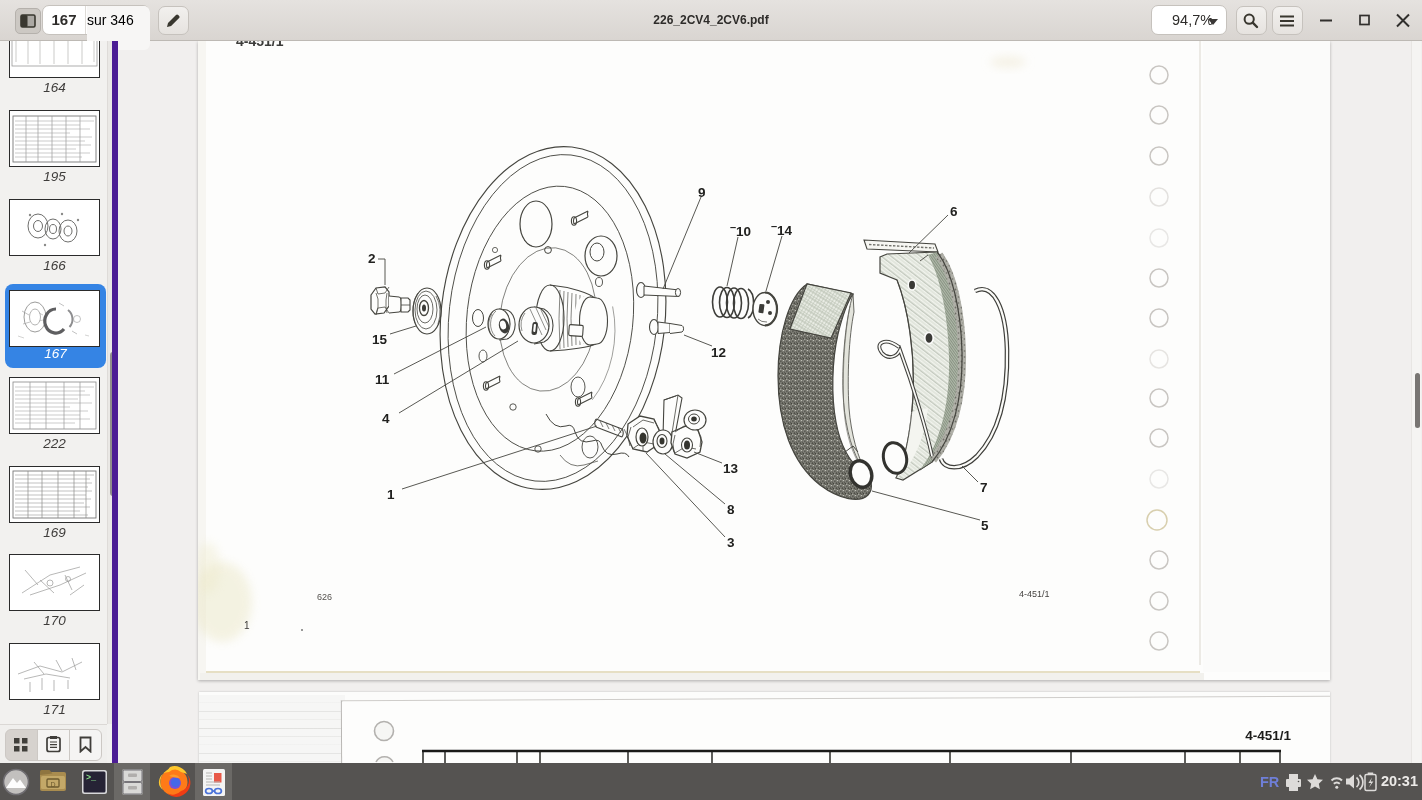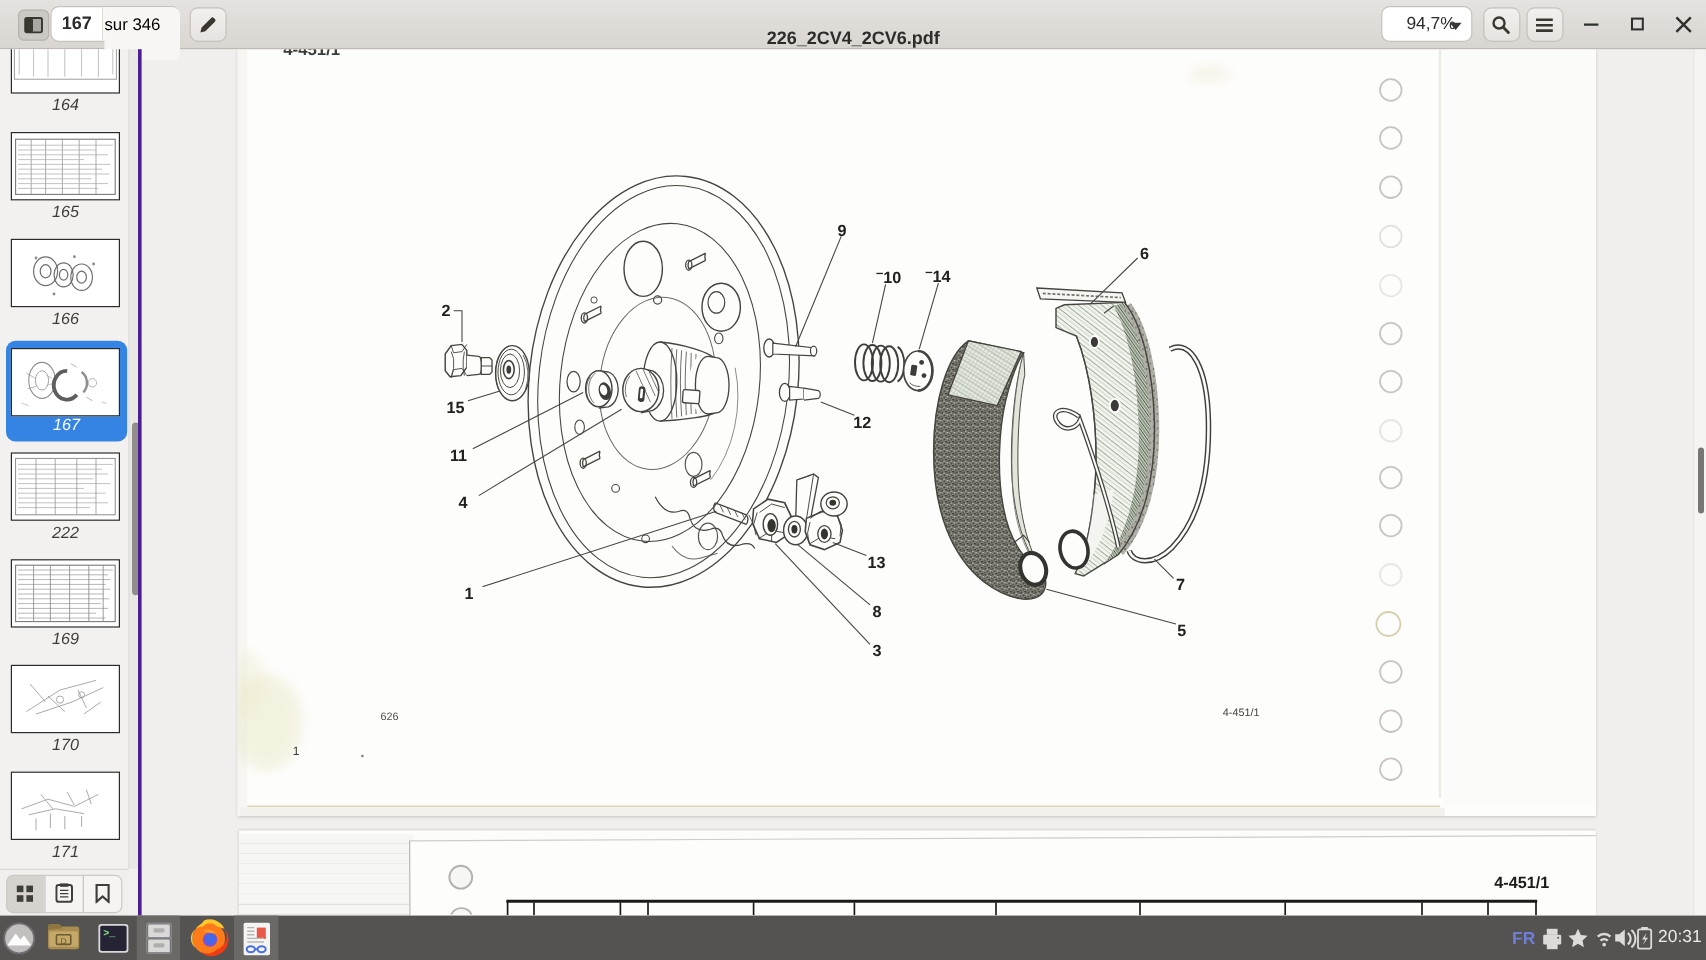--- a/index.html
+++ b/index.html
@@ -2,43 +2,43 @@
 <html><head><meta charset="utf-8"><style>
 *{margin:0;padding:0;box-sizing:border-box}
 html,body{width:1422px;height:800px;overflow:hidden;font-family:"Liberation Sans",sans-serif;background:#f1efee}
 #header{position:absolute;left:0;top:0;width:1422px;height:41px;background:linear-gradient(#e5e2df,#d9d5d1);border-bottom:1px solid #bdb9b4}
 .hbtn{position:absolute;top:6px;height:29px;border:1px solid #c6c2bd;border-radius:7px;background:linear-gradient(#f2f0ee,#e6e3df)}
 #sbtoggle{left:15px;top:8px;width:26px;height:26px;background:#ccc8c3;border-color:#b5b1ac;border-radius:5px}
 #pageentry{position:absolute;left:42px;top:5px;width:108px;height:30px;background:#fff;border:1px solid #c6c2bd;border-radius:7px}
 #pageentry .cur{position:absolute;left:0;top:0;width:43px;height:28px;line-height:28px;text-align:center;font-weight:bold;font-size:15px;color:#2e2c2a;border-right:1px solid #dedbd7}
 #pageentry .tot{position:absolute;left:44px;top:0;width:63px;height:44px;line-height:28px;text-align:left;font-size:14px;color:#000000;background:#f7f6f5;border-radius:0 6px 6px 0}
 #penbtn{left:158px;width:31px}
-#title{position:absolute;left:0;right:0;top:13px;height:41px;text-align:center;line-height:40px;font-weight:bold;font-size:15px;color:#2e2c2a}
+#title{position:absolute;left:0;right:0;top:0;height:41px;text-align:center;line-height:40px;font-weight:bold;font-size:12px;color:#2e2c2a}
 #zoombox{position:absolute;left:1151px;top:5px;width:76px;height:30px;background:#fff;border:1px solid #c6c2bd;border-radius:7px;font-size:14.5px;color:#2e2c2a;line-height:28px;padding-left:20px}
 #zoombox:after{content:"";position:absolute;right:8px;top:13px;border-left:5px solid transparent;border-right:5px solid transparent;border-top:6px solid #3a3836}
 #searchbtn{left:1236px;width:31px}
 #menubtn{left:1272px;width:31px}
-#sidebar{position:absolute;left:0;top:41px;width:118px;height:722px;background:#f2f1ef;border-right:3px solid #4c1d95;overflow:hidden}
+#sidebar{position:absolute;left:0;top:41px;width:118px;height:722px;background:#f2f1ef;border-right:6px solid #4c1d95;overflow:hidden}
 .thumb{position:absolute;left:9px;width:91px;height:57px;background:#fff;border:1px solid #2b2b2b;overflow:hidden}
 .tlabel{position:absolute;width:109px;left:0;text-align:center;font-style:italic;font-size:13.5px;color:#3f3d3b}
 #sel{position:absolute;left:5px;top:243px;width:101px;height:84px;background:#3584e4;border-radius:8px}
 #sel .thumb{left:4px;top:6px}
 #sel .tlabel{color:#fff;width:101px;top:62px}
 #sbscroll{position:absolute;left:107px;top:0;width:11px;height:683px;background:#eae8e5;border-left:1px solid #dedbd8}
 #sbthumb{position:absolute;left:2px;top:311px;width:6px;height:144px;background:#918e8b;border-radius:3px}
 #sbbottom{position:absolute;left:0;top:683px;width:107px;height:40px;background:#f0efed;border-top:1px solid #dbd8d5}
 .sbtn{position:absolute;top:4px;width:33px;height:32px;border:1px solid #ccc8c4;background:#f5f4f3}
 #docarea{position:absolute;left:119px;top:41px;width:1315px;height:722px;background:#f1efee}
 #page1{position:absolute;left:79px;top:0;width:1132px;height:639px;background:#fdfdfc;box-shadow:0 1px 3px rgba(0,0,0,.28)}
 #page2{position:absolute;left:80px;top:651px;width:1131px;height:71px;background:#fcfcfb;box-shadow:0 0 2px rgba(0,0,0,.2);overflow:hidden}
 #vscroll{position:absolute;left:1292px;top:0;width:10px;height:722px;background:#f5f4f2;border-left:1px solid #e8e6e3}
 #vthumb{position:absolute;left:3px;top:332px;width:5px;height:55px;background:#787572;border-radius:3px}
 #taskbar{position:absolute;left:0;top:763px;width:1422px;height:37px;background:#555351}
 .ttile{position:absolute;top:0;height:37px;background:#6b6966}
-#tray{position:absolute;right:4px;top:0;height:37px;color:#eceae8;font-size:14.5px;line-height:37px;font-weight:normal}
+#tray{position:absolute;right:4px;top:0;height:37px;color:#eceae8;font-size:14.5px;line-height:37px;font-weight:bold}
 .ruled{position:absolute;left:0;top:3px;width:146px;height:68px;background:repeating-linear-gradient(#f6f6f5 0px,#f6f6f5 7.3px,#dfdfdd 8.4px)}
 #sheet2{position:absolute;left:142px;top:6px;width:995px;height:70px;background:#fdfdfc;border-left:1px solid #b9b7b4;border-top:1px solid #cfcdca;transform:rotate(-0.25deg)}
 </style></head><body>
 <div id="docarea">
  <div id="page1">
  <svg width="1132" height="639" viewBox="198 41 1132 639" style="position:absolute;left:0;top:0">
   <defs>
    <pattern id="spk" width="6" height="5" patternUnits="userSpaceOnUse">
      <rect width="6" height="5" fill="#797971"></rect>
      <circle cx="1" cy="1.2" r="0.75" fill="#45453f"></circle>
@@ -363,21 +363,21 @@
  <div class="tlabel" style="top:39px">164</div>
  <div class="thumb" style="top:69px"><svg width="89" height="55">
         <rect x="3" y="5" width="83" height="46" fill="none" stroke="#777" stroke-width="0.9"></rect>
         <g stroke="#9a9a98" stroke-width="0.7">
           <path d="M16,5 V51 M28,5 V51 M42,5 V51 M56,5 V51 M70,5 V51"></path>
         </g>
         <g stroke="#aaa" stroke-width="0.6">
           <path d="M5,10 H84 M5,14 H70 M5,18 H80 M5,22 H60 M5,26 H82 M5,30 H75 M5,34 H81 M5,38 H66 M5,42 H80 M5,46 H72"></path>
         </g>
       </svg></div>
- <div class="tlabel" style="top:128px">165</div>
+ <div class="tlabel" style="top:128px">195</div>
  <div class="thumb" style="top:158px"><svg width="89" height="55">
         <g fill="none" stroke="#6e6e6c" stroke-width="1">
           <ellipse cx="28" cy="26" rx="10" ry="12"></ellipse>
           <ellipse cx="28" cy="26" rx="4.5" ry="5.5"></ellipse>
           <ellipse cx="43" cy="29" rx="8" ry="10"></ellipse>
           <ellipse cx="43" cy="29" rx="3.5" ry="4.5"></ellipse>
           <ellipse cx="58" cy="31" rx="9" ry="11"></ellipse>
           <ellipse cx="58" cy="31" rx="4" ry="5"></ellipse>
         </g>
         <g fill="#8a8a88">

